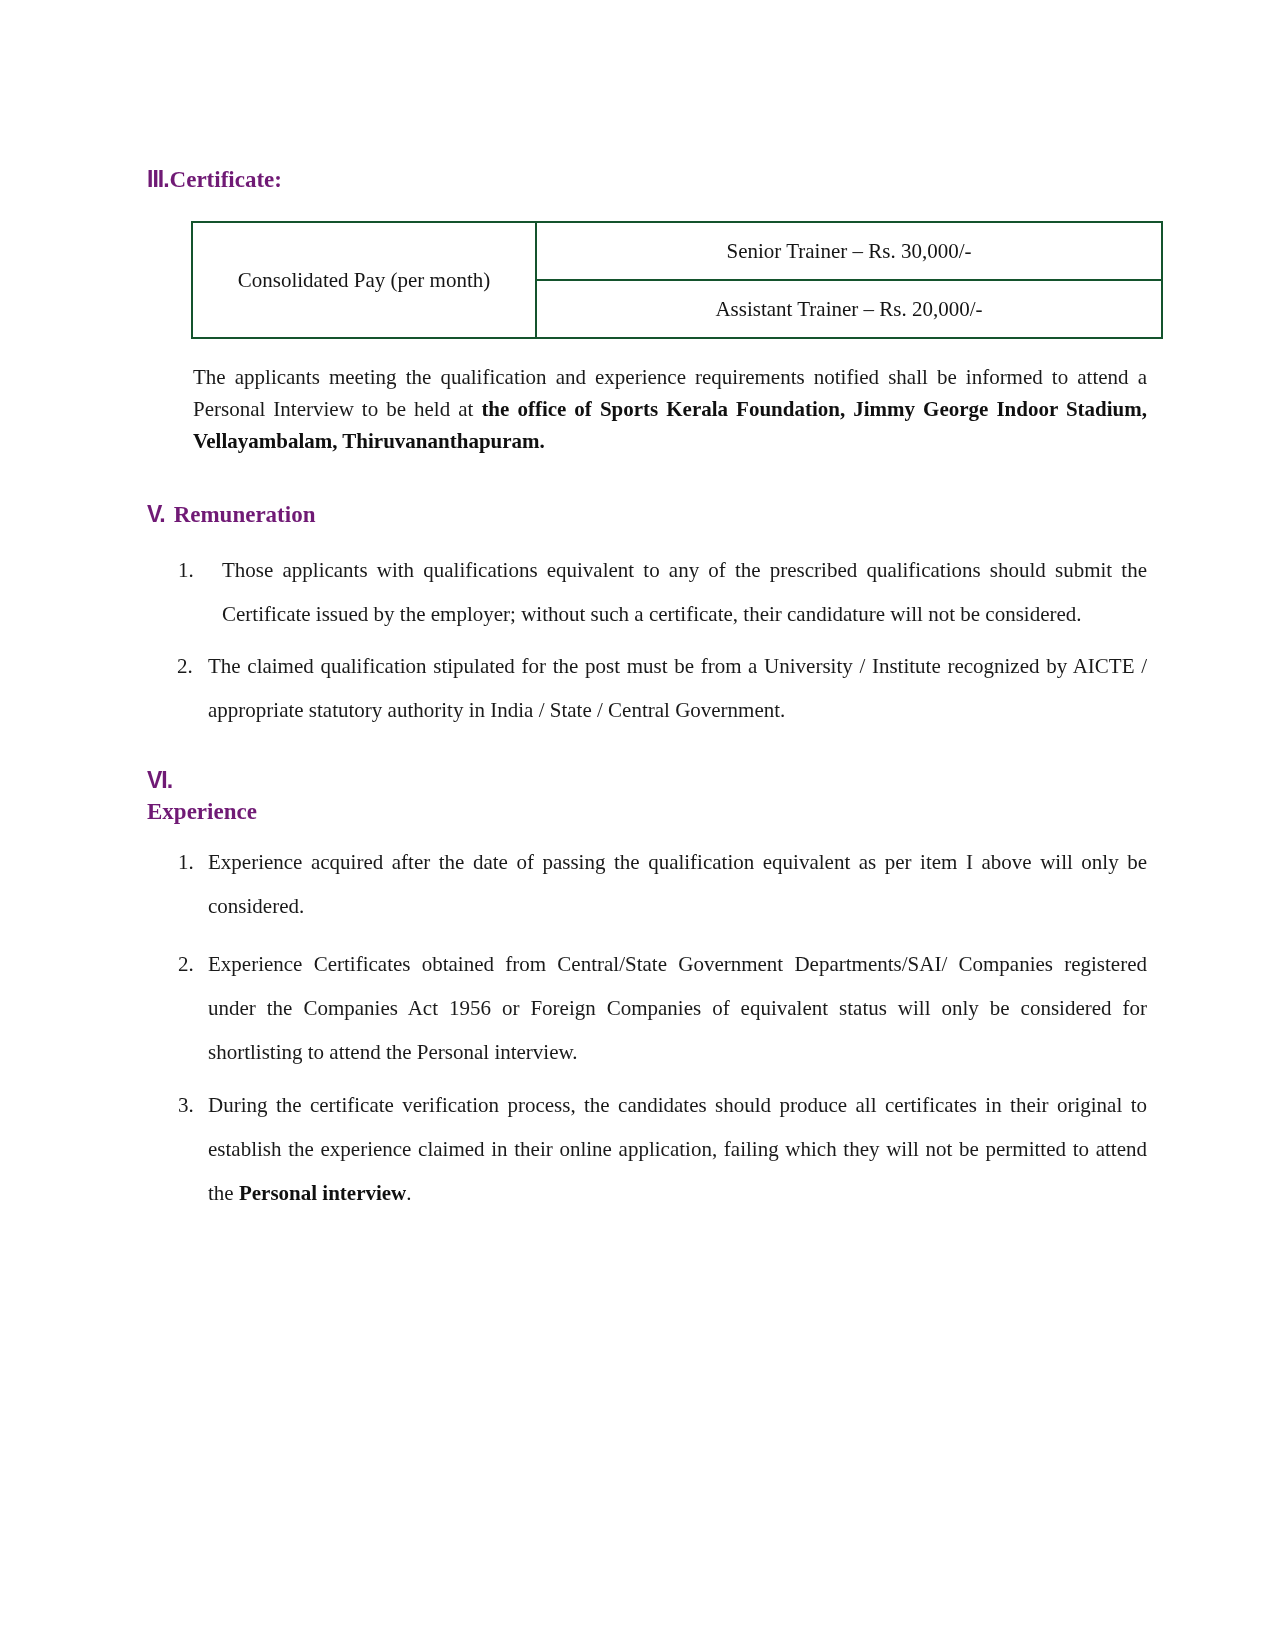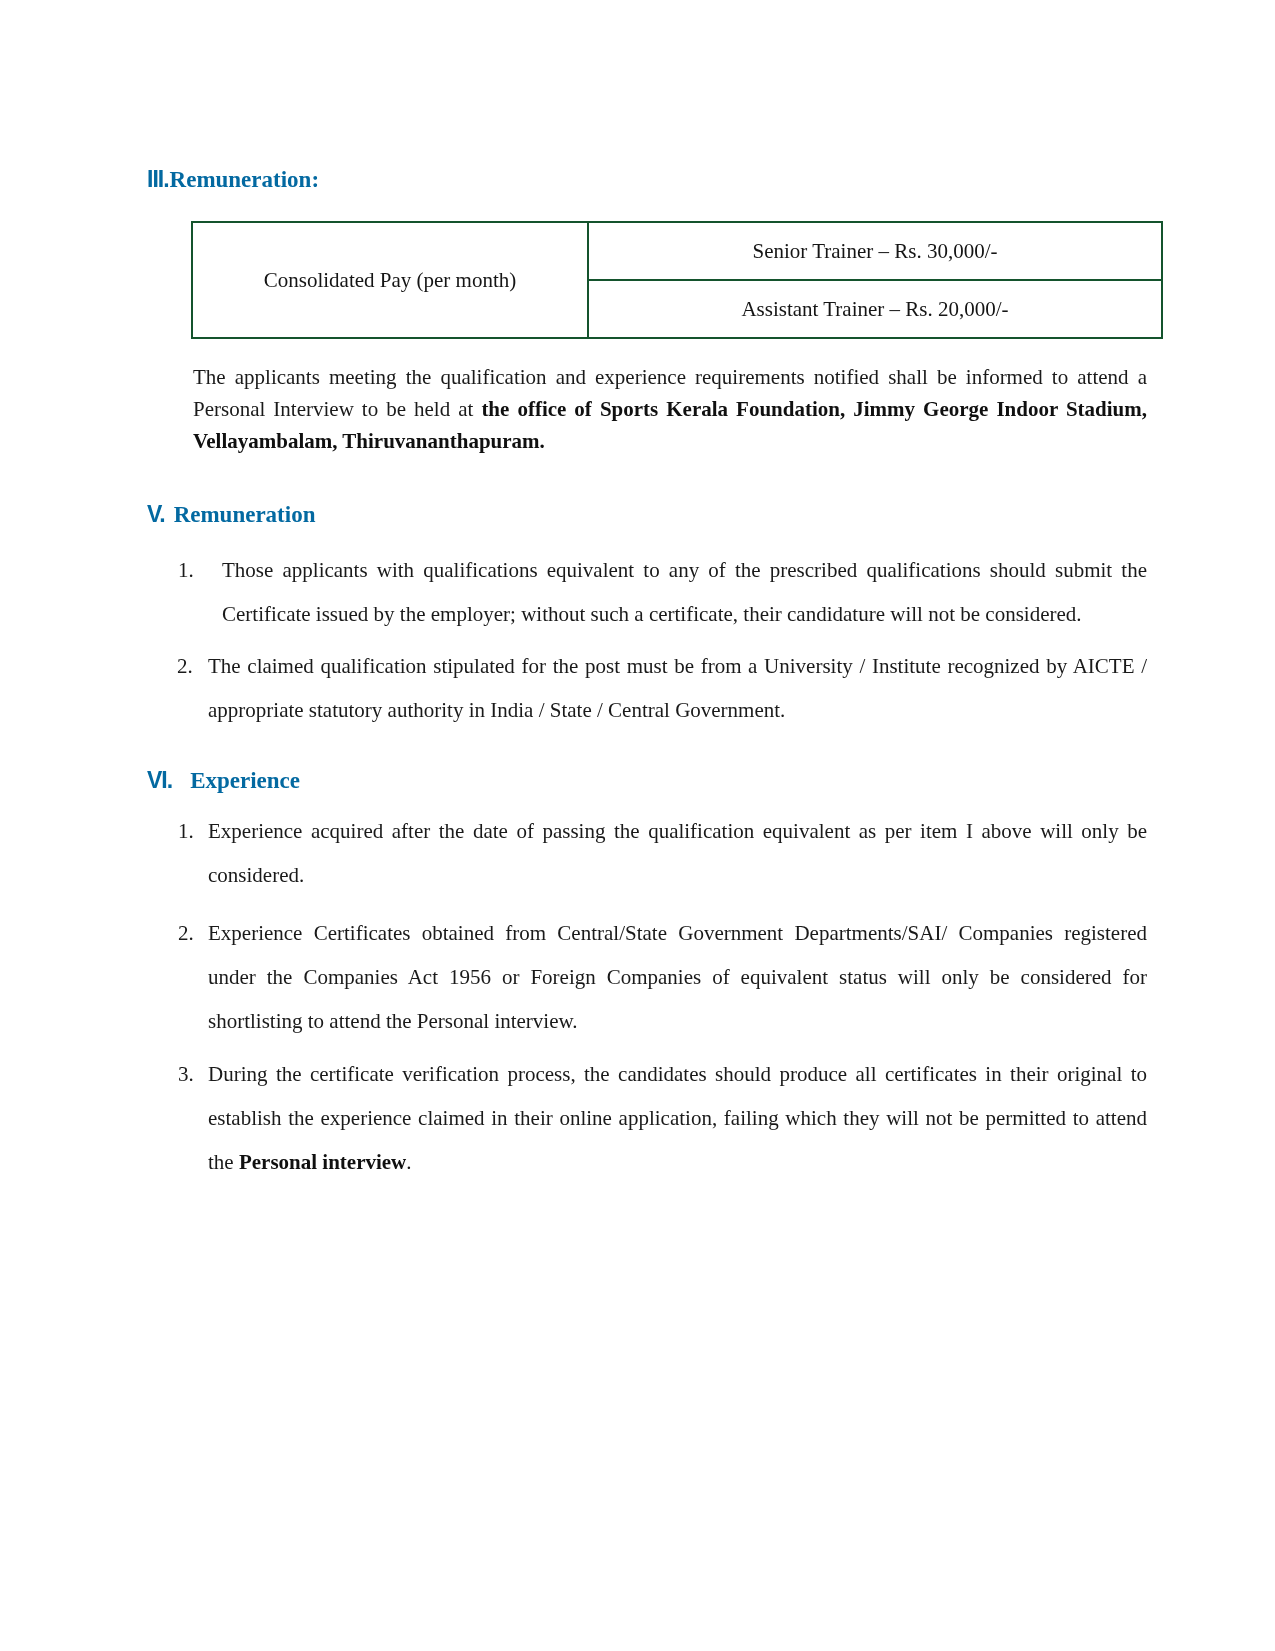--- a/index.html
+++ b/index.html
@@ -16,54 +16,54 @@
     width: 1275px;
     height: 1651px;
     padding: 163px 128px 0 147px; 
   }
 
   
   .sec-head {
     font-size: 23px;
     font-weight: bold;
     line-height: 32px;
-    color: #0369a1;
+    color: #701a75;
     display: flex;
     align-items: baseline;
   }
   .sec-num {
     font-family: "Liberation Sans", sans-serif;
     font-weight: bold;
     letter-spacing: -1px;
   }
   .head-iii .sec-num { margin-right: 1px; }
   .head-iv  .sec-num { margin-right: 16px; }
   .head-v   .sec-num { margin-right: 9px; }
   .head-vi  .sec-num { margin-right: 18px; }
   .head-iv { margin-top: 150px; }
   .head-v  { margin-top: 41px; }
-  .head-vi { margin-top: 32px; }
+  .head-vi { margin-top: 32px; flex-direction: column; }
 
   
   .pay-table {
     margin-top: 25px;
     margin-left: 44px;
     width: 972px;
     border-collapse: collapse;
     table-layout: fixed;
   }
   .pay-table td {
     border: 2px solid #14532d;
     font-size: 21px;
     text-align: center;
     vertical-align: middle;
     height: 58px;
     padding: 0 6px;
   }
-  .pay-table .col-label { width: 396px; }
+  .pay-table .col-label { width: 344px; }
   .pay-table .inner-split { border-top-width: 1.5px; }
 
   
   .body-par {
     margin-top: 22px;
     margin-left: 46px;
     width: 954px;
     font-size: 21px;
     line-height: 32px;
     text-align: justify;
@@ -94,21 +94,21 @@
   .item-vi3 { margin-top: 9px;  margin-left: 31px; }
   .item-vi1 .li-num, .item-vi2 .li-num, .item-vi3 .li-num { width: 30px; }
 </style>
 </head>
 <body>
 
 <div class="page">
 
   <h2 class="sec-head head-iii">
     <span class="sec-num">III.</span>
-      <span class="sec-title">Remuneration:</span>
+      <span class="sec-title">Certificate:</span>
   </h2>
 
   <table class="pay-table">
     <tbody>
       <tr>
         <td class="col-label" rowspan="2">Consolidated Pay (per month)</td>
         <td>Senior Trainer – Rs. 30,000/-</td>
       </tr>
       <tr>
         <td class="inner-split">Assistant Trainer – Rs. 20,000/-</td>

